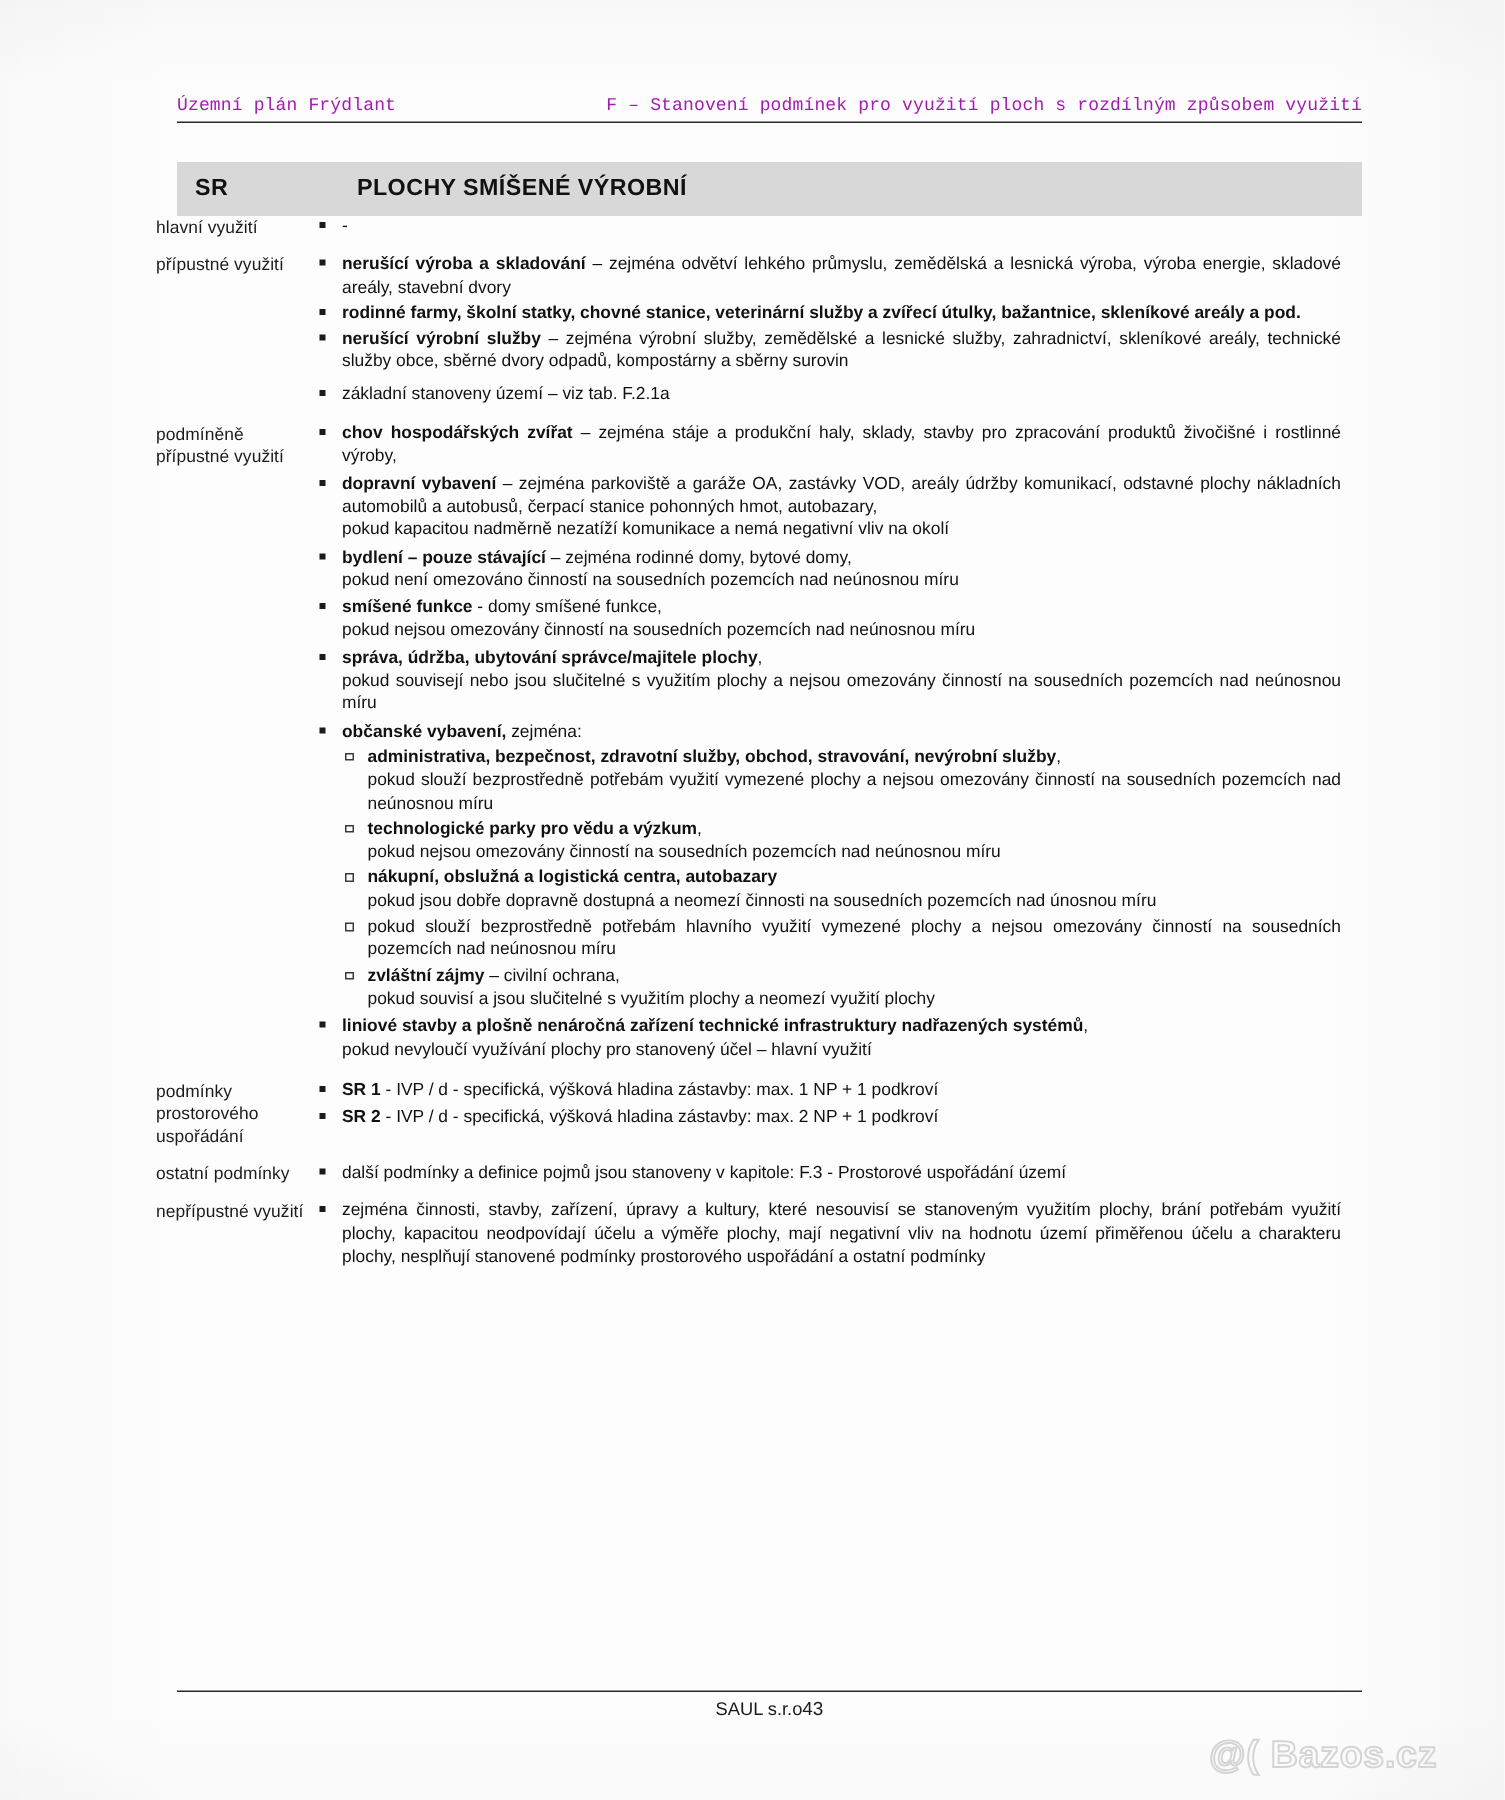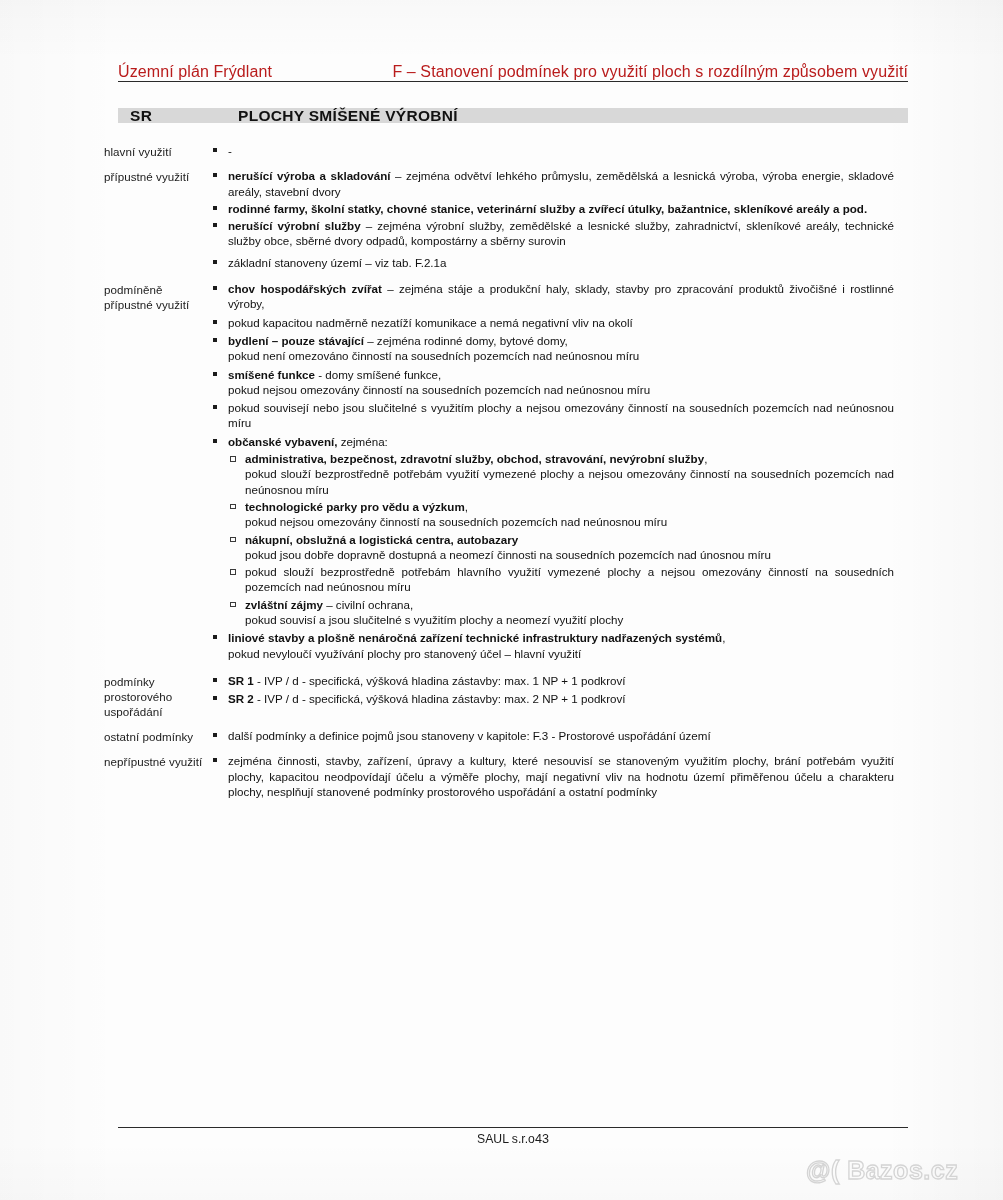--- a/index.html
+++ b/index.html
@@ -34,42 +34,43 @@
 
   
   .running-head {
     position: absolute;
     left: 118px;
     top: 63px;
     width: 790px;
     display: flex;
     justify-content: space-between;
     align-items: baseline;
-    font-size: 16px;
+    font-size: 12px;
     letter-spacing: 0.1px;
-    color: #b91c1c;
+    color: #a21caf;
+    font-family: Liberation Mono, monospace;
   }
   .running-head .rh-left { white-space: nowrap; }
   .running-head .rh-right { white-space: nowrap; }
   .rule-head {
     position: absolute;
     left: 118px;
     top: 81px;
     width: 790px;
     height: 1px;
     background: #2a2a2a;
   }
 
   
   .title-band {
     position: absolute;
     left: 118px;
     top: 108px;
     width: 790px;
-    height: 15px;
+    height: 36px;
     background: #d8d8d8;
     display: flex;
     align-items: center;
   }
   .title-code {
     font-size: 15.5px;
     font-weight: 700;
     letter-spacing: 0.4px;
     margin-left: 12px;
     width: 108px;
@@ -249,34 +250,36 @@
     <div class="row row-podminene">
       <div class="row-label">podmíněně přípustné využití</div>
       <div class="row-content">
         <ul class="lvl1">
 
           <li>
             <span class="lead just"><span class="b">chov hospodářských zvířat</span><span> – zejména stáje a produkční haly, sklady, stavby pro zpracování produktů živočišné i rostlinné výroby,</span></span>
           </li>
 
           <li>
+            <span class="lead just"><span class="b">dopravní vybavení</span><span> – zejména parkoviště a garáže OA, zastávky VOD, areály údržby komunikací, odstavné plochy nákladních automobilů a autobusů, čerpací stanice pohonných hmot, autobazary,</span></span>
             <span class="cond">pokud kapacitou nadměrně nezatíží komunikace a nemá negativní vliv na okolí</span>
           </li>
 
           <li>
             <span class="lead"><span class="b">bydlení – pouze stávající</span><span> – zejména rodinné domy, bytové domy,</span></span>
             <span class="cond">pokud není omezováno činností na sousedních pozemcích nad neúnosnou míru</span>
           </li>
 
           <li>
             <span class="lead"><span class="b">smíšené funkce</span><span> - domy smíšené funkce,</span></span>
             <span class="cond">pokud nejsou omezovány činností na sousedních pozemcích nad neúnosnou míru</span>
           </li>
 
           <li>
+            <span class="lead"><span class="b">správa, údržba, ubytování správce/majitele plochy</span><span>,</span></span>
             <span class="cond">pokud souvisejí nebo jsou slučitelné s využitím plochy a nejsou omezovány činností na sousedních pozemcích nad neúnosnou míru</span>
           </li>
 
           <li>
             <span class="lead"><span class="b">občanské vybavení,</span><span> zejména:</span></span>
             <ul class="lvl2">
               <li>
                 <span class="lead"><span class="b">administrativa, bezpečnost, zdravotní služby, obchod, stravování, nevýrobní služby</span><span>,</span></span>
                 <span class="cond">pokud slouží bezprostředně potřebám využití vymezené plochy a nejsou omezovány činností na sousedních pozemcích nad neúnosnou míru</span>
               </li>

